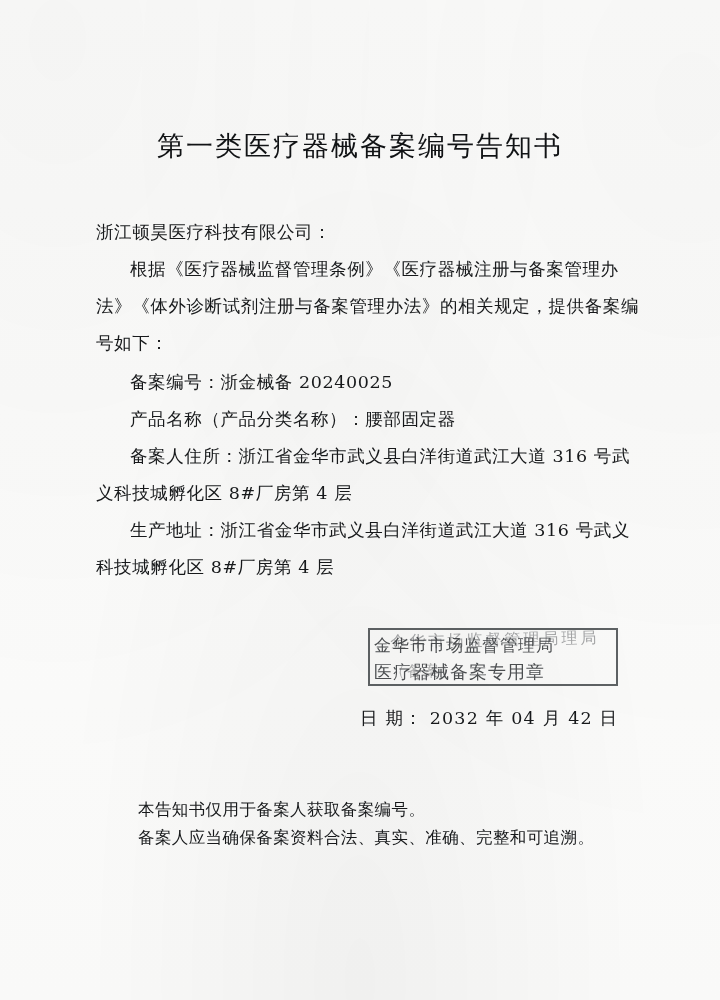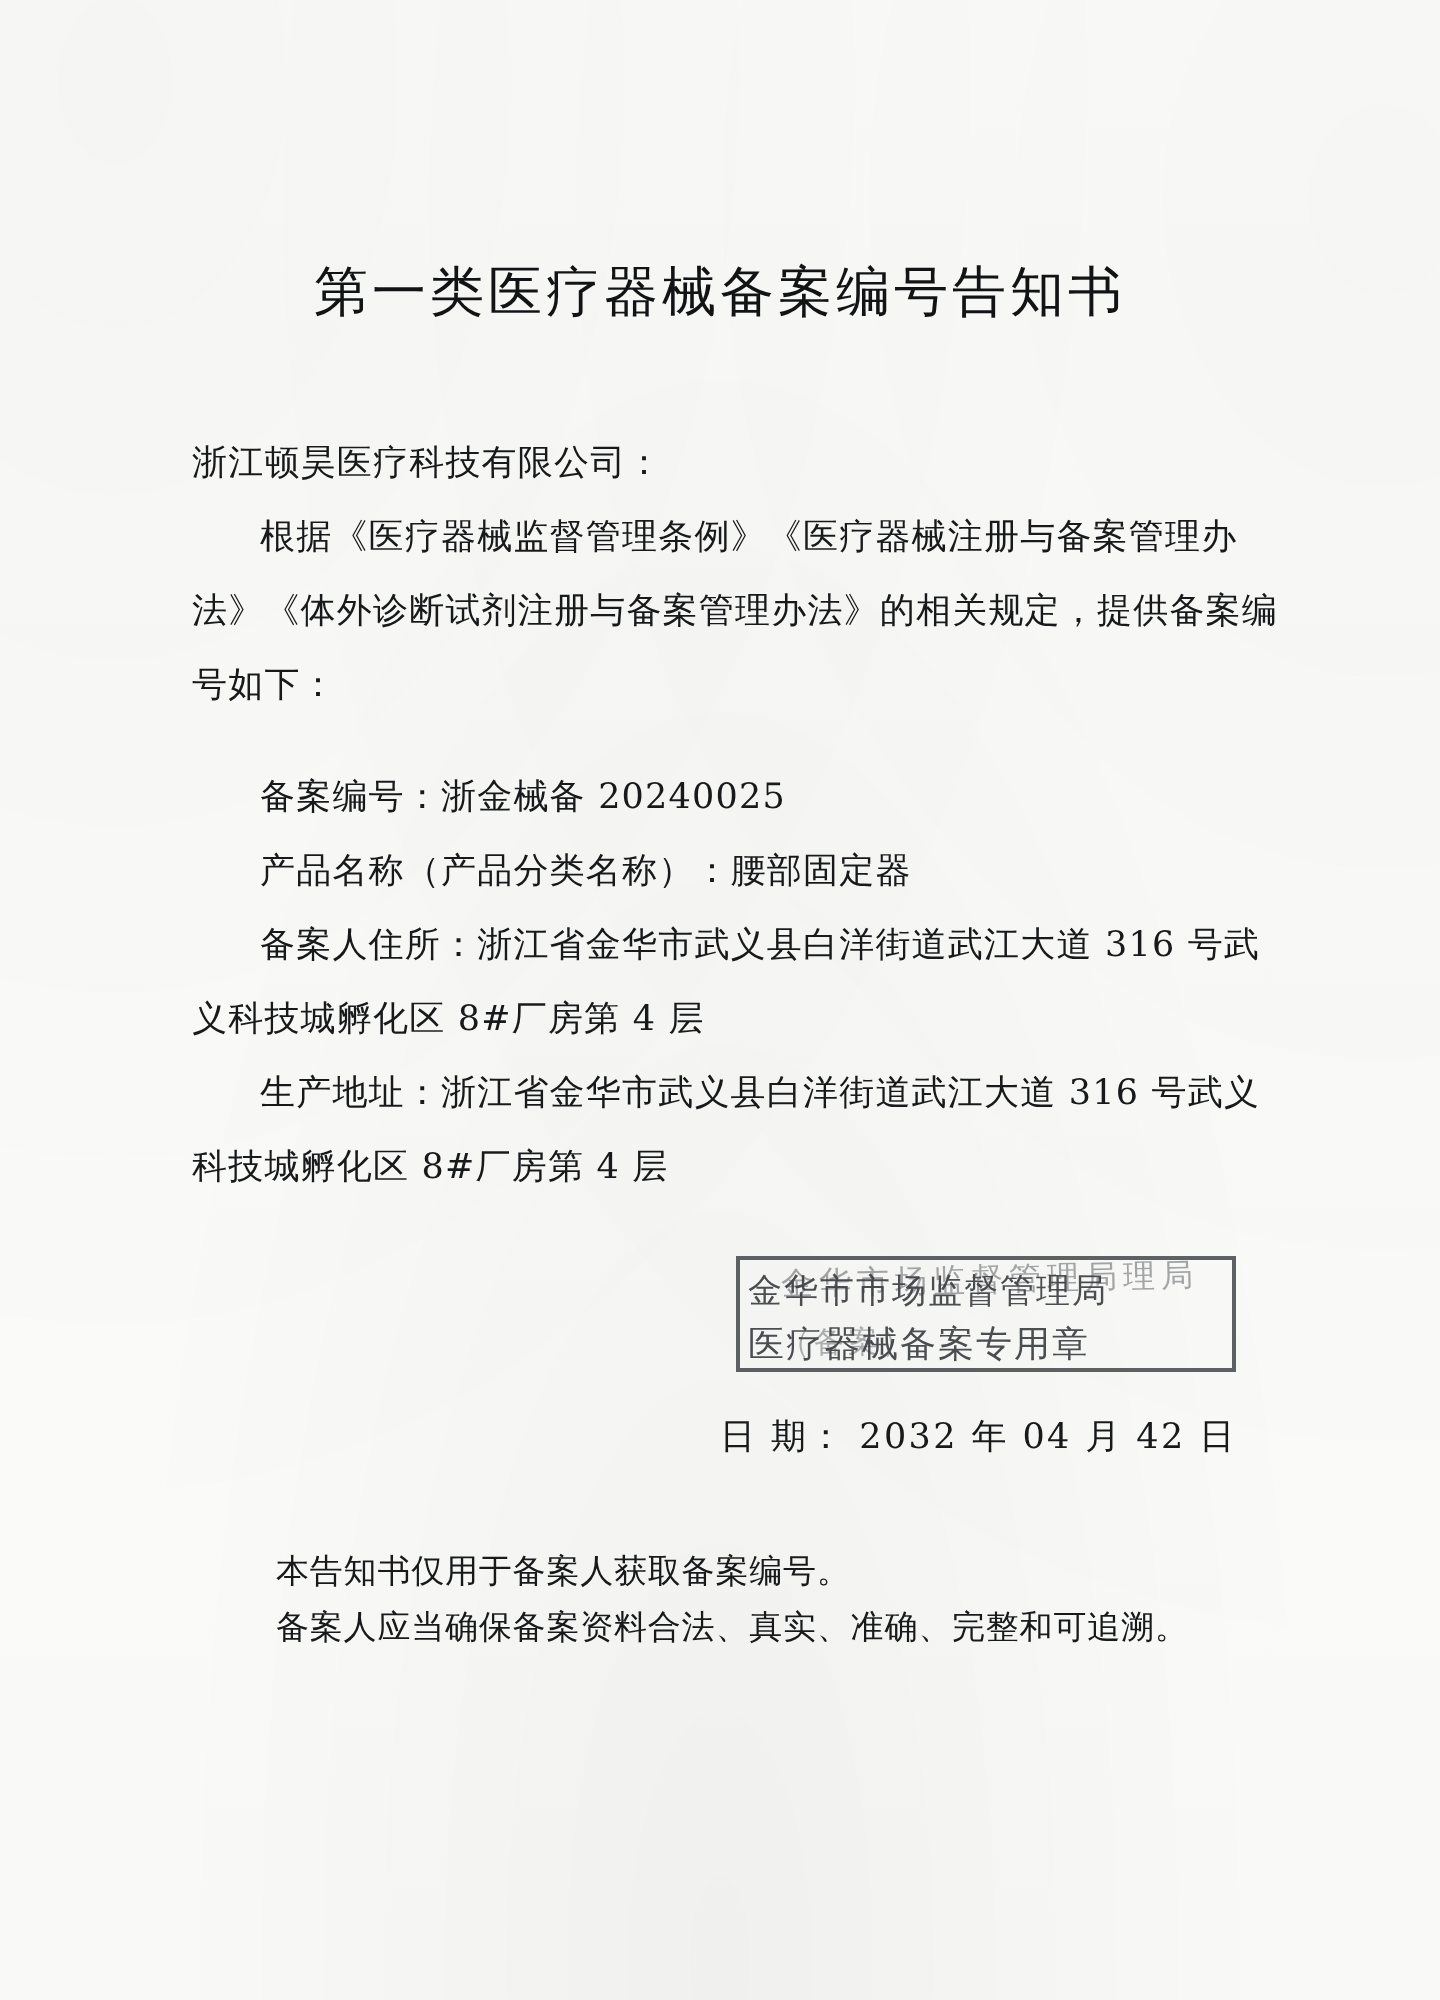--- a/index.html
+++ b/index.html
@@ -62,21 +62,21 @@
   }
   .para {
     font-size: 17.5px;
     line-height: 37px;
     letter-spacing: 0.6px;
     text-indent: 34px;
     color: #17191b;
   }
 
   .fields {
-    margin-top: 19px;
+    margin-top: 2px;
   }
   .field-line {
     font-size: 17.5px;
     line-height: 37px;
     letter-spacing: 0.6px;
     text-indent: 34px;
     color: #17191b;
   }
 
   
@@ -135,21 +135,21 @@
     position: absolute;
     top: 706px;
     left: 360px;
     font-size: 17.5px;
     letter-spacing: 1.2px;
     color: #17191b;
   }
 
   .notes {
     position: absolute;
-    top: 772px;
+    top: 796px;
     left: 116px;
     right: 78px;
   }
   .note-line {
     font-size: 16.5px;
     line-height: 28px;
     letter-spacing: 0.4px;
     color: #17191b;
   }
   .note-indent { text-indent: 22px; }

